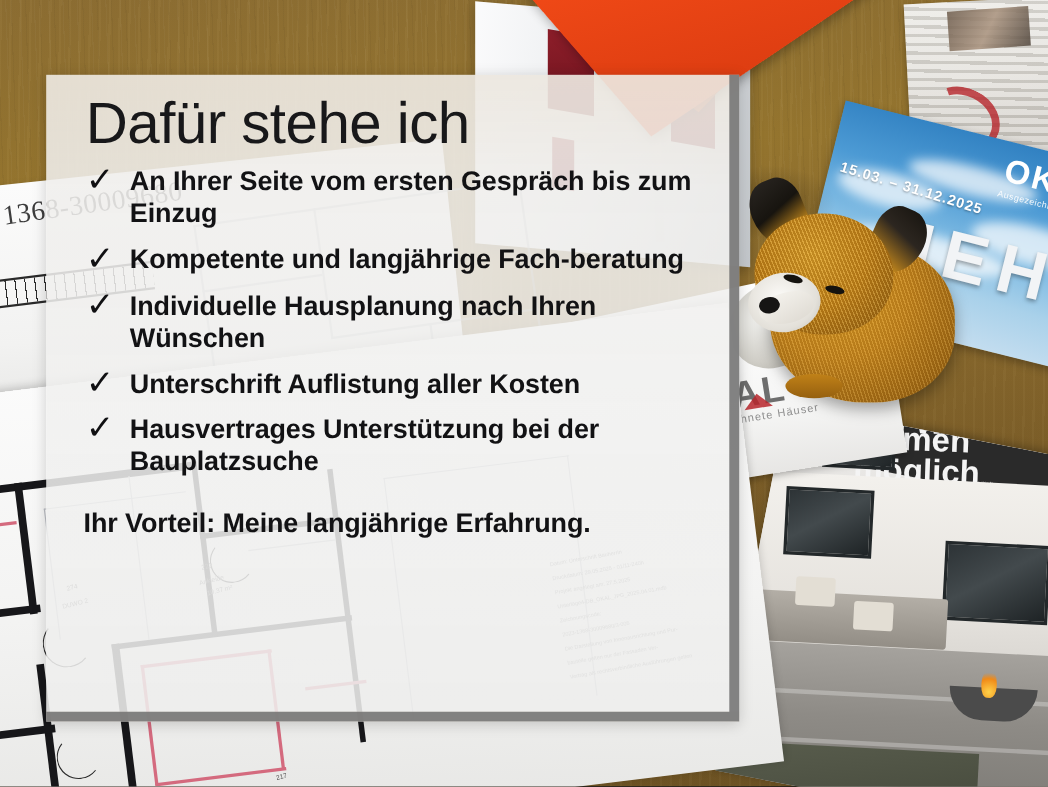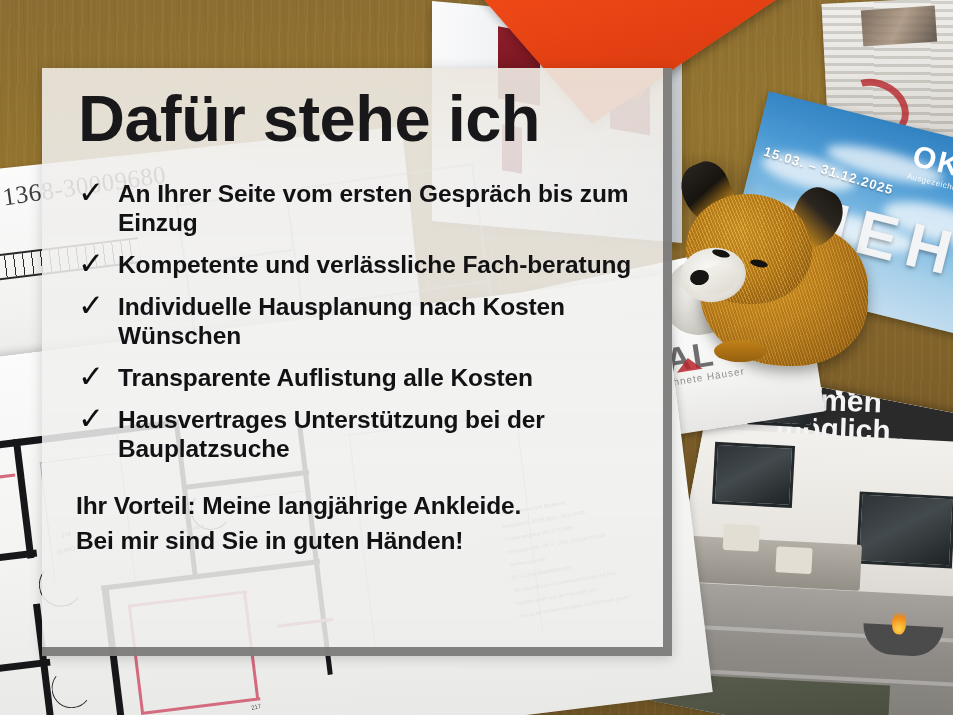--- a/index.html
+++ b/index.html
@@ -346,23 +346,23 @@
         rgba(236,231,223,0.92) 0%,
         rgba(240,239,237,0.88) 18%,
         rgba(241,241,240,0.86) 55%,
         rgba(238,238,237,0.88) 100%);
     border-right: 9px solid rgba(110,110,110,0.85);
     border-bottom: 9px solid rgba(110,110,110,0.85);
     box-shadow: 0 2px 12px rgba(0,0,0,.18);
     padding: 14px 26px 10px 22px;
   }
   .panel-title{
-    font-size:65px; font-weight:700; color:#18181a;
+    font-size:53px; font-weight:400; color:#18181a;
     letter-spacing:-0.5px; line-height:1.02;
-    margin: 4px 0 28px 14px;
+    margin: 4px 0 12px 14px;
   }
   ul.checklist{ list-style:none; margin:0 0 0 2px; padding:0; }
   ul.checklist li{
     position:relative;
     padding-left:52px;
     margin-bottom:13px;
     font-size:24.5px;
     font-weight:700;
     line-height:1.18;
     color:#121214;
@@ -544,35 +544,34 @@
   <div class="panel">
     <div class="panel-title">Dafür stehe ich</div>
 
     <ul class="checklist">
       <li>
         <span class="chk">✓</span>
         <span>An Ihrer Seite vom ersten Gespräch bis zum Einzug</span>
       </li>
       <li>
         <span class="chk">✓</span>
-        <span>Kompetente und verlässliche Fach-beratung</span>
+        <span>Kompetente und langjährige Fach-beratung</span>
       </li>
       <li>
         <span class="chk">✓</span>
-        <span>Individuelle Hausplanung nach Kosten Wünschen</span>
+        <span>Individuelle Hausplanung nach Ihren Wünschen</span>
       </li>
       <li>
         <span class="chk">✓</span>
-        <span>Transparente Auflistung alle Kosten</span>
+        <span>Unterschrift Auflistung aller Kosten</span>
       </li>
       <li>
         <span class="chk">✓</span>
         <span>Hausvertrages Unterstützung bei der Bauplatzsuche</span>
       </li>
     </ul>
 
     <div class="closing">
-      <div>Ihr Vorteil: Meine langjährige Ankleide.</div>
-      <div>Bei mir sind Sie in guten Händen!</div>
+      <div>Ihr Vorteil: Meine langjährige Erfahrung.</div>
     </div>
   </div>
 
 </div>
 
 </body></html>

